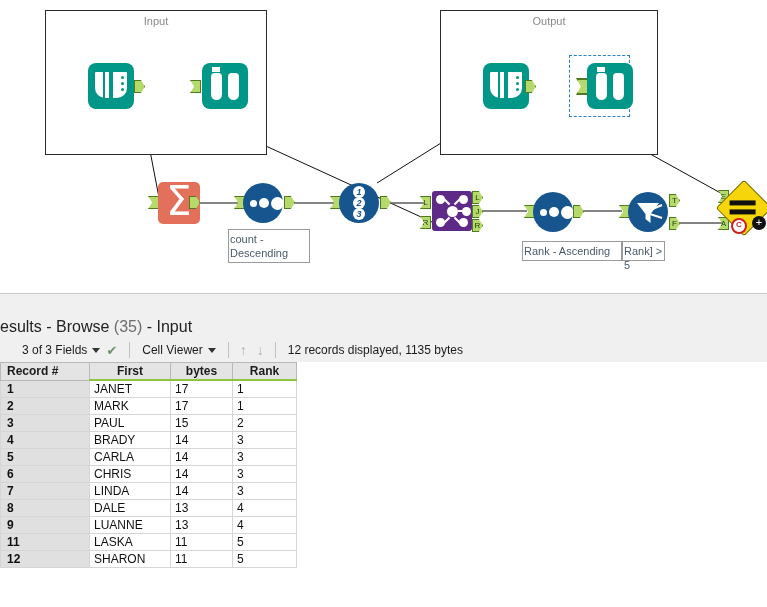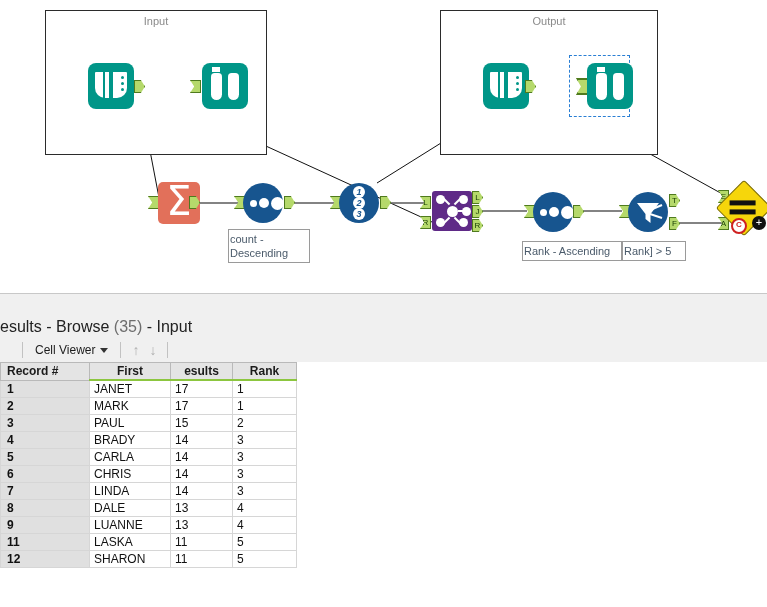--- a/index.html
+++ b/index.html
@@ -239,21 +239,21 @@
     <div class="ico-filter">
       <svg width="40" height="40" viewBox="0 0 40 40">
         <path d="M9 11 L31 11 L22.5 22 L22.5 31 L17.5 27 L17.5 22 Z" fill="#ffffff"></path>
         <path d="M22 18 L34 13" stroke="#ffffff" stroke-width="2"></path>
         <path d="M22 22 L34 26" stroke="#ffffff" stroke-width="2"></path>
       </svg>
     </div>
   </div>
   <div class="port arrow" style="left:669px;top:194px;">T</div>
   <div class="port arrow" style="left:669px;top:217px;">F</div>
-  <div class="note" style="left:622px;top:241px;width:64px;height:20px;">Rank] &gt; 5</div>
+  <div class="note" style="left:622px;top:241px;width:43px;height:20px;">Rank] &gt; 5</div>
 
   <div class="port in" style="left:718px;top:190px;">E</div>
   <div class="port in" style="left:718px;top:217px;">A</div>
   <div class="tool" style="left:724px;top:188px;">
     <div class="ico-diamond">
       <div class="bars">
           <i></i>
           <i></i>
         </div>
     </div>
@@ -270,38 +270,46 @@
 
   <div class="railbar">
     <div class="rail-i" style="top:2px;"></div>
     <div class="rail-i" style="top:8px;"></div>
     <div class="rail-i" style="top:14px;"></div>
     <div class="rail-icon" style="top:28px;"></div>
   </div>
 
   <div id="toolbar">
     <div style="width:16px;"></div>
+    <div class="tb">
+      <span>3 of 3 Fields</span>
+      <span class="caret"></span>
+      <span class="chk">✔</span>
+    </div>
     <div class="vsep"></div>
     <div class="tb">
       <span>Cell Viewer</span>
       <span class="caret"></span>
     </div>
     <div class="vsep"></div>
     <span class="arrw">↑</span>
     <span class="arrw">↓</span>
     <div class="vsep"></div>
+    <div class="tb">
+      <span>12 records displayed, 1135 bytes</span>
+    </div>
   </div>
 
   <div id="gridwrap">
     <table class="grid" id="grid">
       <thead>
           <tr>
             <th class="rec" style="width: 78px;">Record #</th>
             <th style="width: 72px;">First</th>
-            <th style="width: 53px;">esults</th>
+            <th style="width: 53px;">bytes</th>
             <th style="width: 55px;">Rank</th>
           </tr>
         </thead>
       <tbody>
           <tr>
             <td class="rec" style="width: 78px;">1</td>
             <td style="width: 72px;">JANET</td>
             <td style="width: 53px;">17</td>
             <td style="width: 55px;">1</td>
           </tr>

